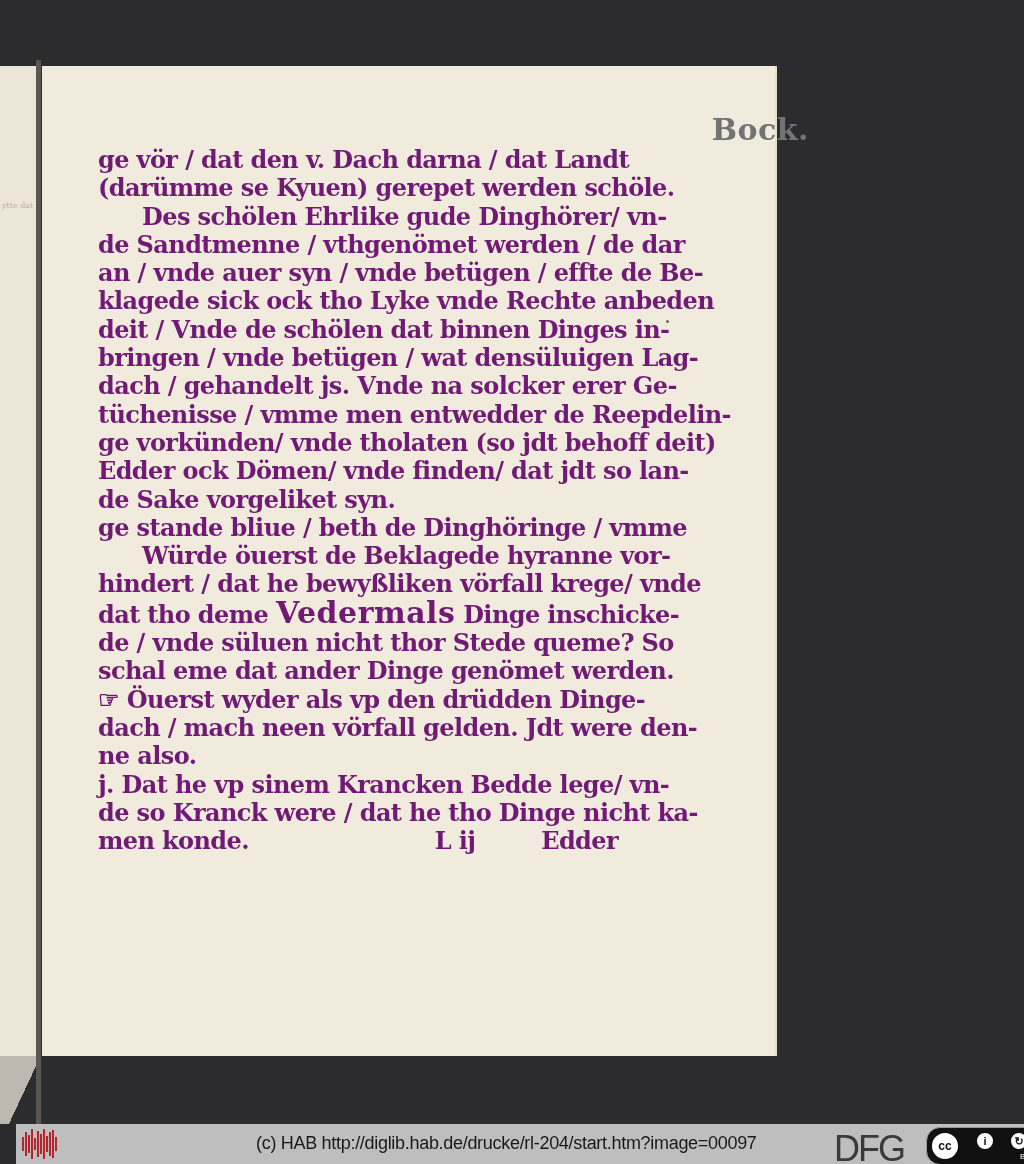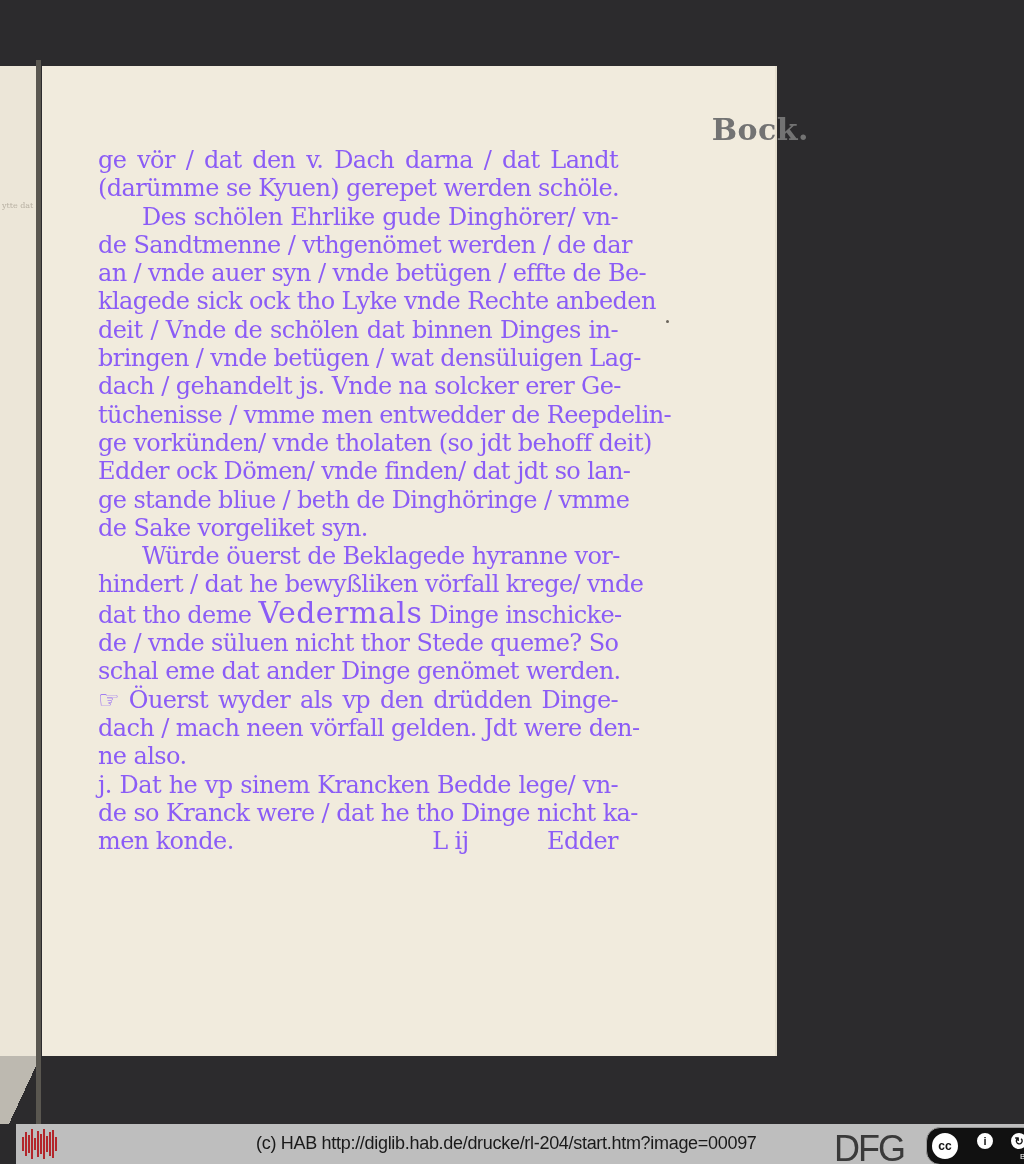--- a/index.html
+++ b/index.html
@@ -34,22 +34,22 @@
       background: #f1ebdd;
       box-shadow: inset -2px 0 0 #e6dfce;
     }
     .page-header {
       position: absolute; left: 0; top: 46px; width: 100%;
       text-align: right; font-size: 30px; color: #737373;
       font-family: "DejaVu Serif", serif; font-weight: bold; letter-spacing: 0.5px; margin-left: 32px;
     }
     .text-block {
       position: absolute; left: 56px; top: 80px; width: 520px;
-      color: #8b5cf6; font-size: 24px; line-height: 28.3px;
-      font-family: "DejaVu Serif", serif; font-weight: normal;
+      color: #701a75; font-size: 24px; line-height: 28.3px;
+      font-family: "DejaVu Serif", serif; font-weight: bold;
       letter-spacing: -0.6px;
     }
     .line { display: block; white-space: nowrap; text-align: justify; text-align-last: justify; }
     .line.last { text-align-last: left; }
     .line.indent { padding-left: 44px; }
     .line.big span.big { font-size: 30px; letter-spacing: 0.5px; }
     .footer-line { display: flex; justify-content: space-between; white-space: nowrap; gap: 40px; }
     .footer-line .sig { padding-left: 120px; }
     .stray-dot {
       position: absolute; left: 624px; top: 254px; width: 3px; height: 3px;
@@ -118,22 +118,22 @@
         <span class="line indent">Des schölen Ehrlike gude Dinghörer/ vn-</span>
         <span class="line">de Sandtmenne / vthgenömet werden / de dar</span>
         <span class="line">an / vnde auer syn / vnde betügen / effte de Be-</span>
         <span class="line">klagede sick ock tho Lyke vnde Rechte anbeden</span>
         <span class="line">deit / Vnde de schölen dat binnen Dinges in-</span>
         <span class="line">bringen / vnde betügen / wat densüluigen Lag-</span>
         <span class="line">dach / gehandelt js. Vnde na solcker erer Ge-</span>
         <span class="line">tüchenisse / vmme men entwedder de Reepdelin-</span>
         <span class="line">ge vorkünden/ vnde tholaten (so jdt behoff deit)</span>
         <span class="line">Edder ock Dömen/ vnde finden/ dat jdt so lan-</span>
+        <span class="line last">de Sake vorgeliket syn.</span>
         <span class="line">ge stande bliue / beth de Dinghöringe / vmme</span>
-        <span class="line last">de Sake vorgeliket syn.</span>
         <span class="line indent">Würde öuerst de Beklagede hyranne vor-</span>
         <span class="line">hindert / dat he bewyßliken vörfall krege/ vnde</span>
       </div>
     <span class="line big"><span>dat tho deme </span><span class="big">Vedermals</span><span> Dinge inschicke-</span></span>
     <div id="lines-b">
         <span class="line">de / vnde süluen nicht thor Stede queme? So</span>
         <span class="line last">schal eme dat ander Dinge genömet werden.</span>
         <span class="line">☞ Öuerst wyder als vp den drüdden Dinge-</span>
         <span class="line">dach / mach neen vörfall gelden. Jdt were den-</span>
         <span class="line last">ne also.</span>

